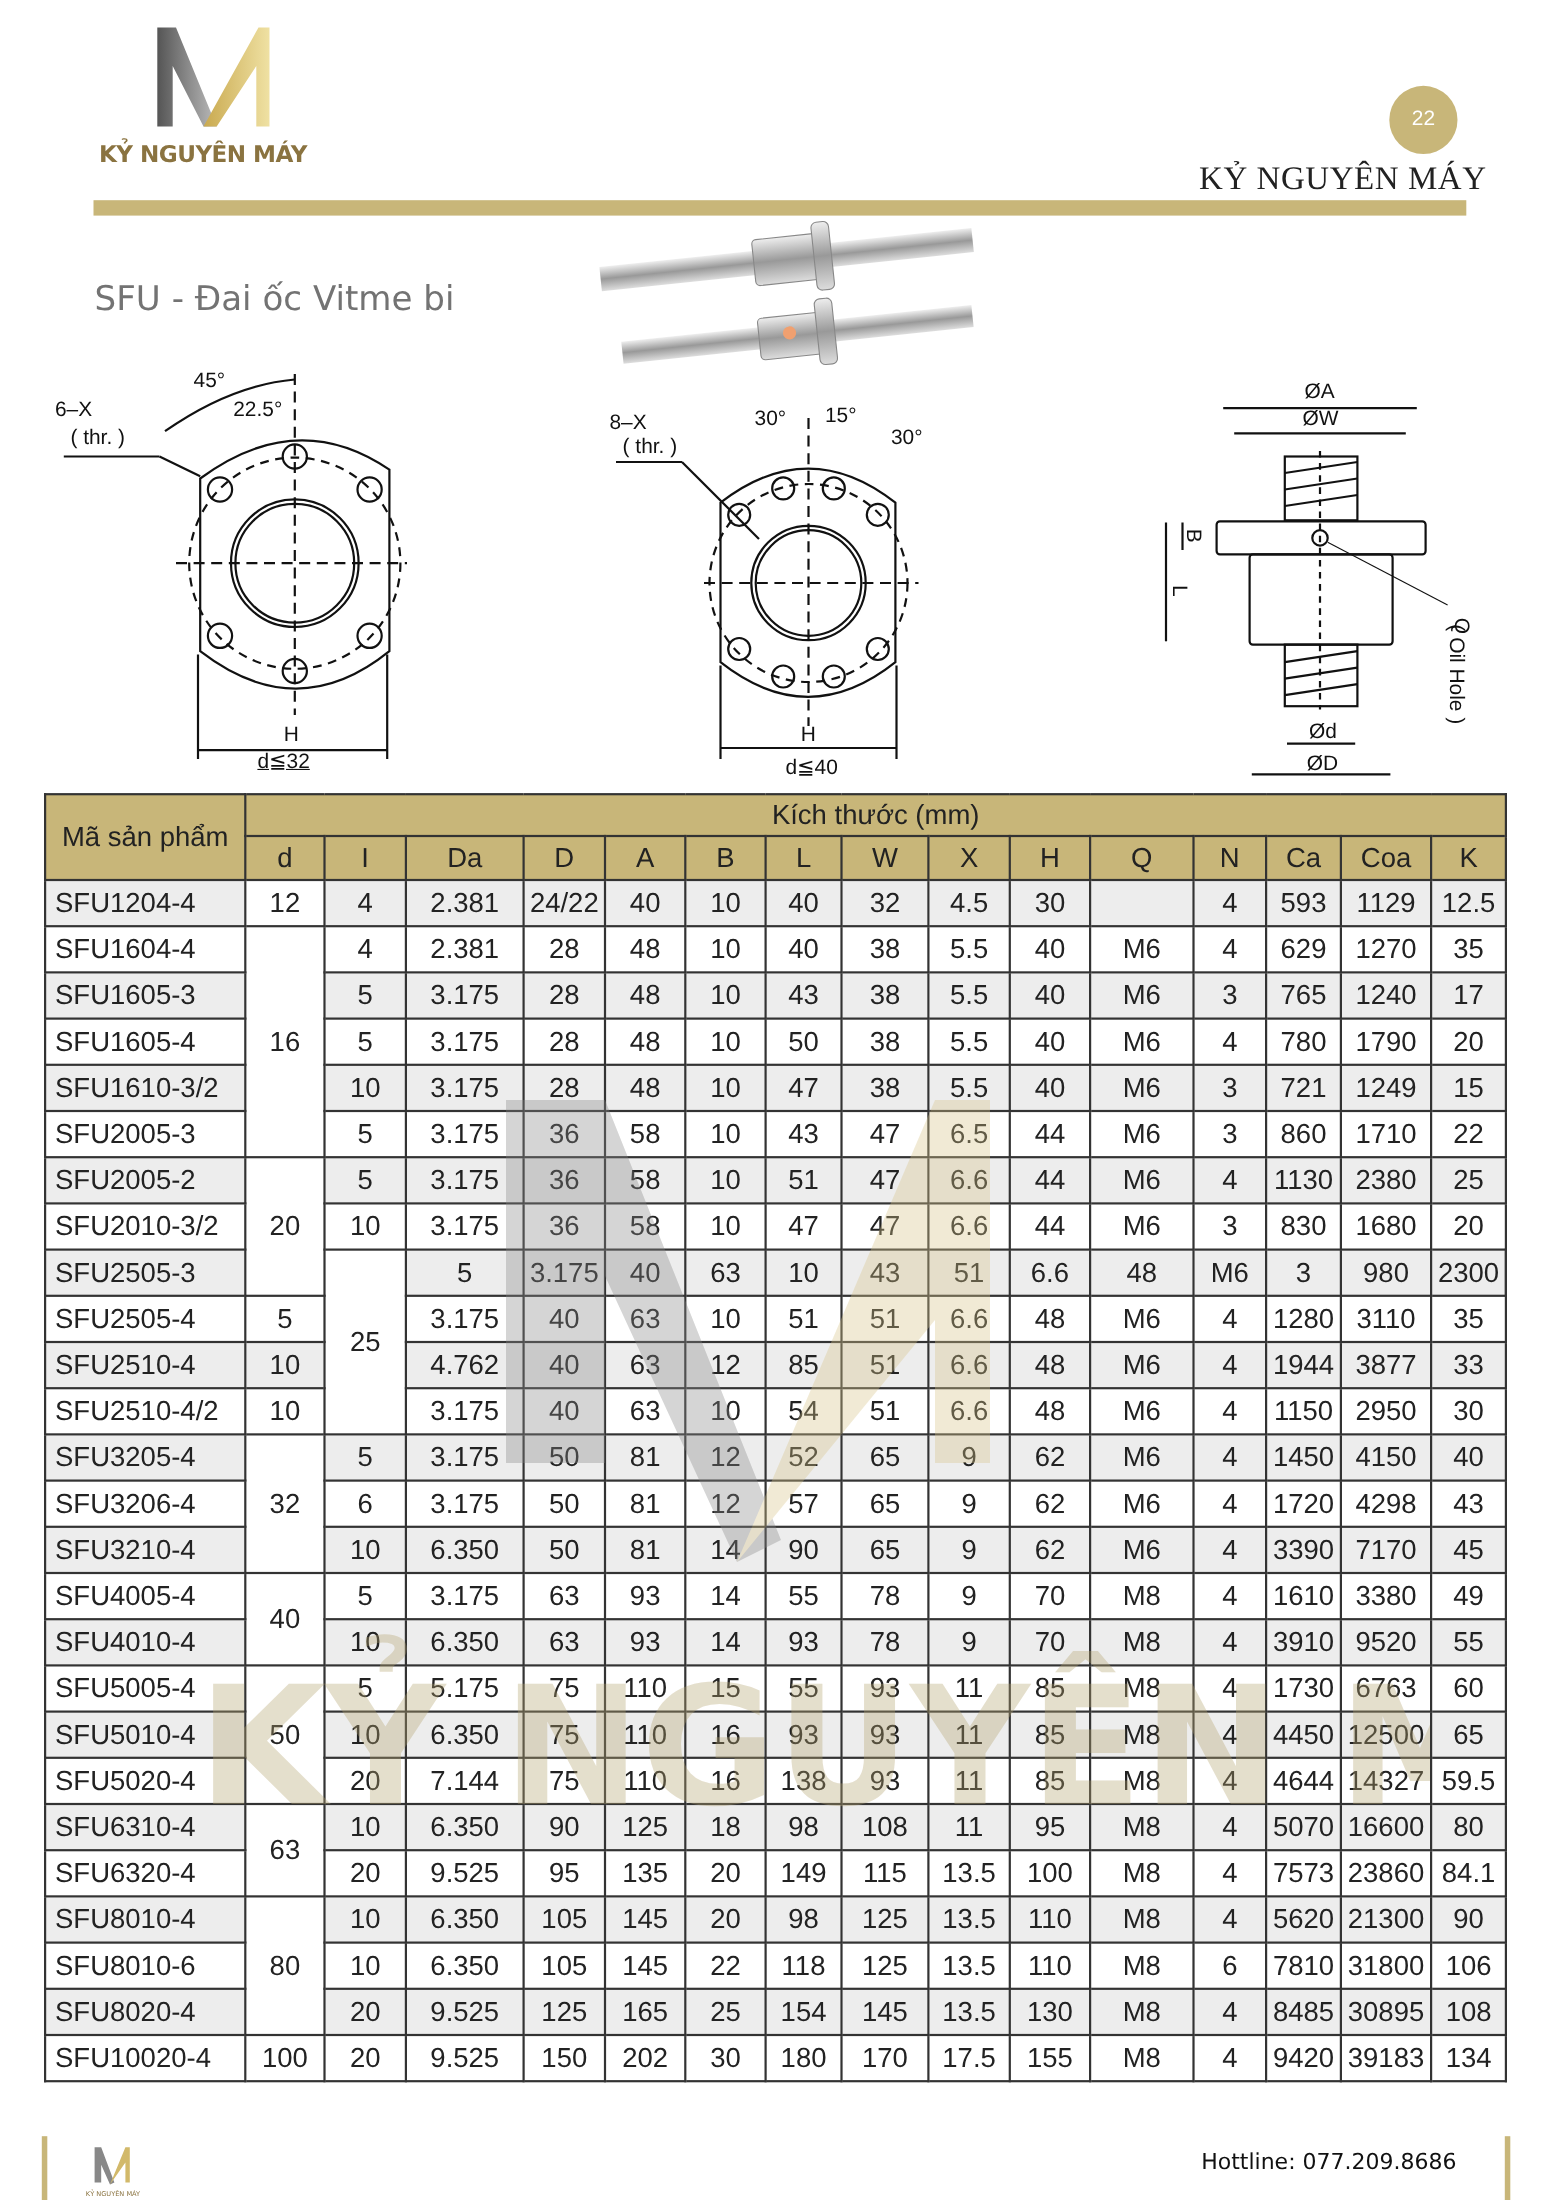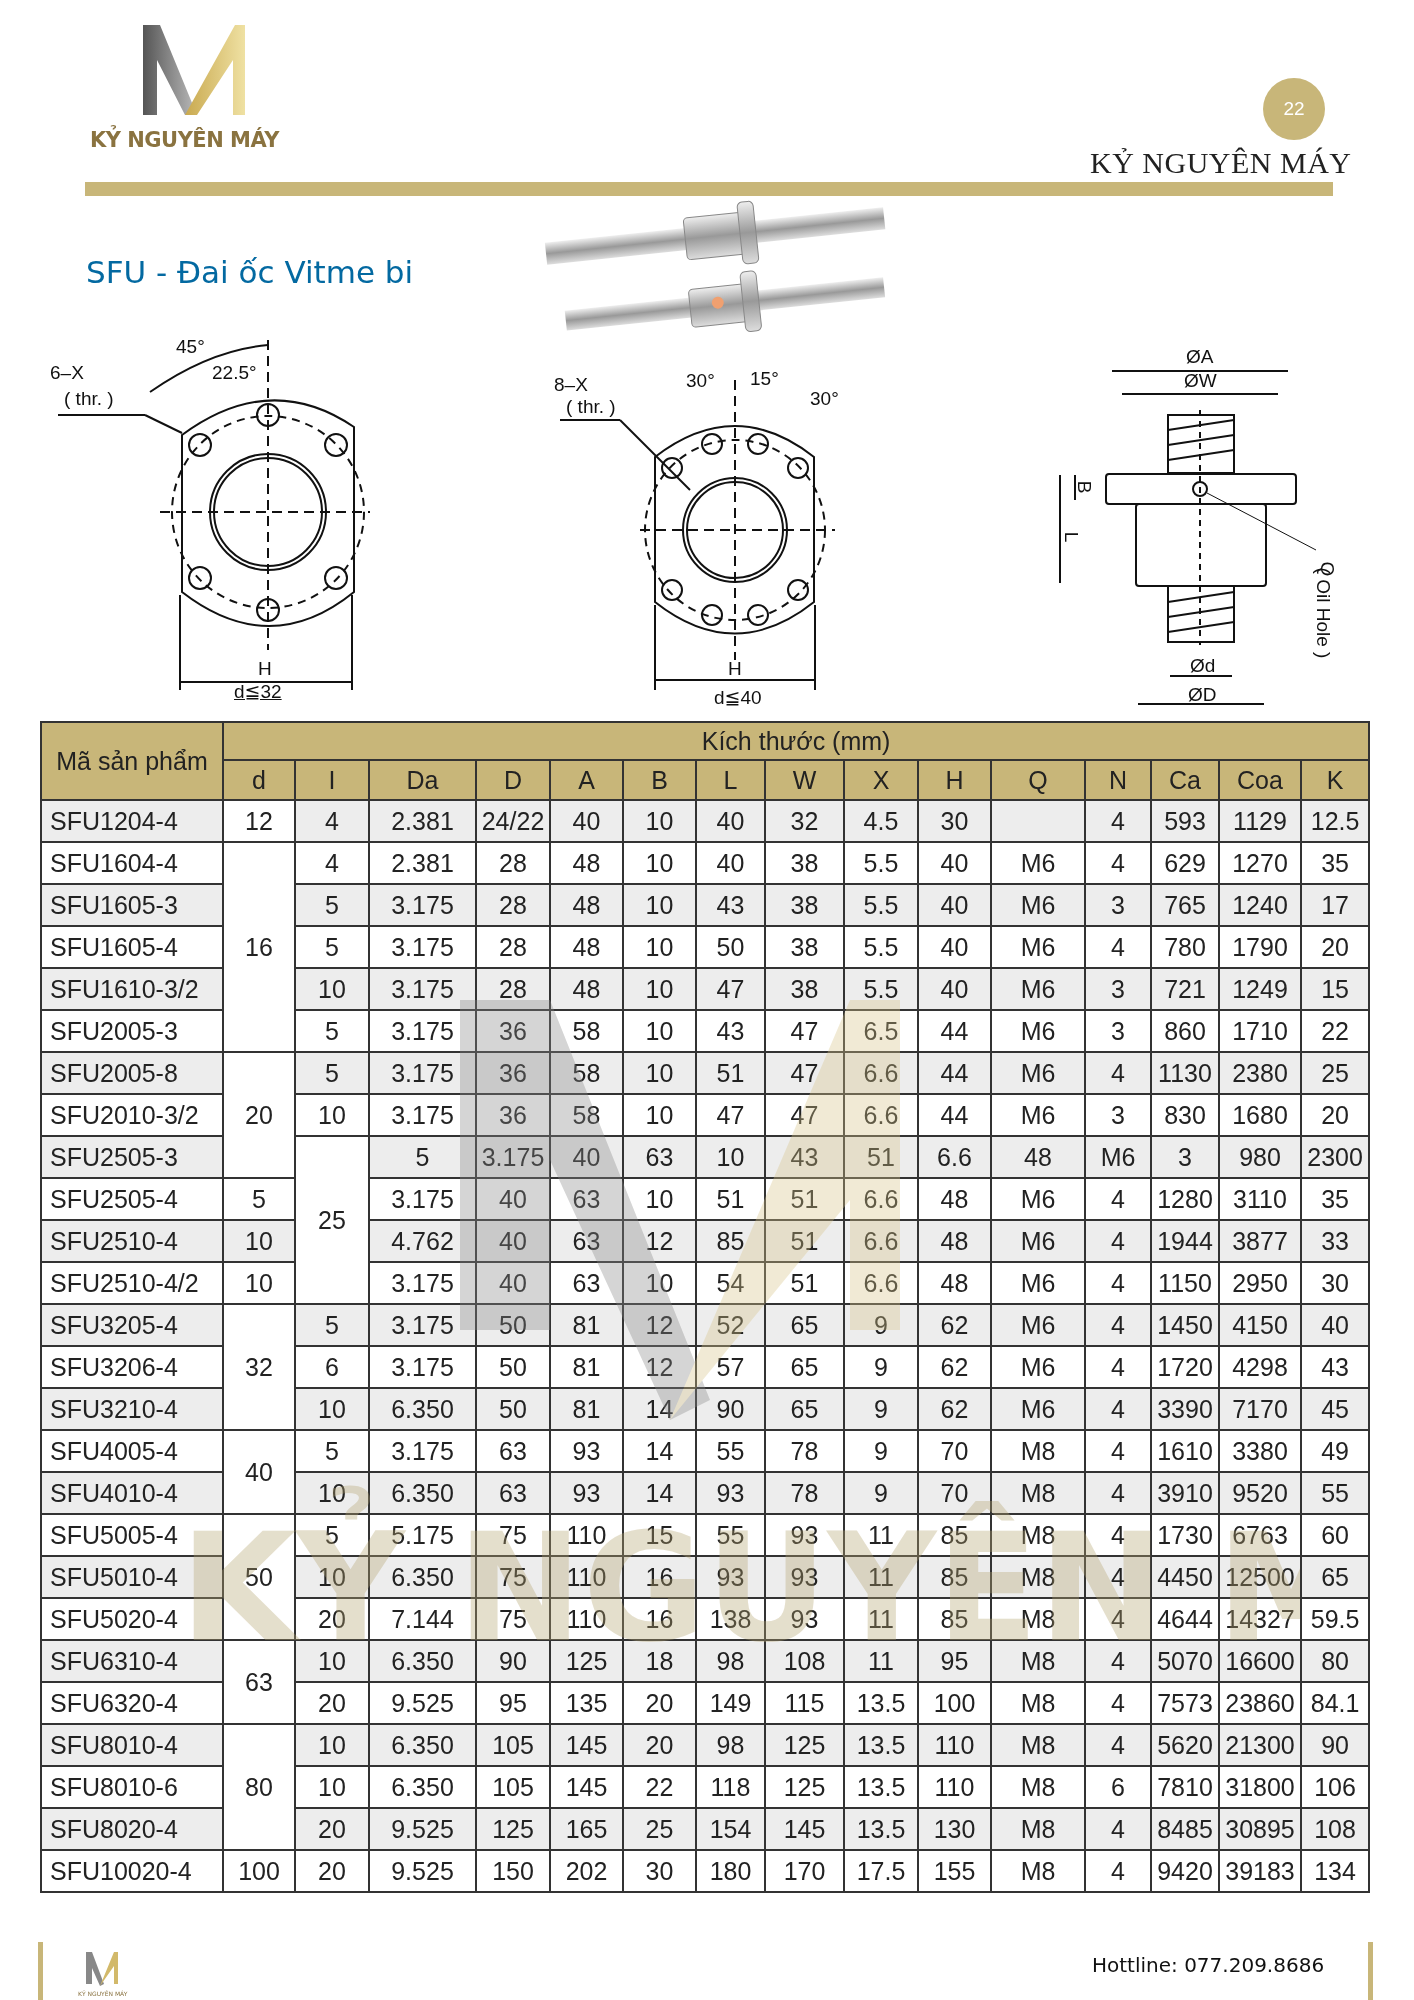--- a/index.html
+++ b/index.html
@@ -4,21 +4,21 @@
 <style>
   html,body{margin:0;padding:0;background:#fff;}
   body{width:1414px;height:2000px;position:relative;overflow:hidden;font-family:"Liberation Sans",sans-serif;color:#222;}
   .abs{position:absolute;}
   
   .logo{left:85px;top:20px;width:220px;height:140px;}
   .logo-text{left:90px;top:128px;font-family:"DejaVu Sans",sans-serif;font-weight:bold;font-size:21px;letter-spacing:-0.5px;color:#8a7340;}
   .page-badge{left:1263px;top:78px;width:62px;height:62px;border-radius:50%;background:#c8b679;color:#fff;font-size:19px;display:flex;align-items:center;justify-content:center;}
   .brand-right{left:1090px;top:146px;font-family:"Liberation Serif",serif;font-size:30px;color:#222;letter-spacing:0.5px;}
   .gold-bar{left:85px;top:182px;width:1248px;height:14px;background:#c8b679;}
-  .title{left:86px;top:254px;font-family:"DejaVu Sans",sans-serif;font-size:31px;color:#0369a1;}
+  .title{left:86px;top:254px;font-family:"DejaVu Sans",sans-serif;font-size:31px;color:#737373;}
   .photo{left:535px;top:195px;width:360px;height:150px;}
   .diagram{position:absolute;}
   .dlabel{position:absolute;font-size:19px;color:#111;font-family:"Liberation Sans",sans-serif;}
   
   table.spec{position:absolute;left:40px;top:721px;width:1328px;border-collapse:collapse;table-layout:fixed;font-size:25px;}
   table.spec th{background:#c8b679;color:#222;font-weight:normal;font-size:25px;border:2px solid #333;height:38px;padding:0;}
   table.spec th.top{height:36px;border-bottom:1.5px solid #333;text-align:center;}
   table.spec td{border:2px solid #333;text-align:center;height:40px;padding:0;white-space:nowrap;overflow:hidden;}
   table.spec tr.alt td{background:#ededed;}
   table.spec td.name{text-align:left;padding-left:8px;}
@@ -311,21 +311,21 @@
         <td>47</td>
         <td>6.5</td>
         <td>44</td>
         <td>M6</td>
         <td>3</td>
         <td>860</td>
         <td>1710</td>
         <td>22</td>
       </tr>
       <tr class="alt">
-        <td class="name">SFU2005-8</td>
+        <td class="name">SFU2005-2</td>
         <td rowspan="3" class="grp">20</td>
         <td>5</td>
         <td>3.175</td>
         <td>36</td>
         <td>58</td>
         <td>10</td>
         <td>51</td>
         <td>47</td>
         <td>6.6</td>
         <td>44</td>

